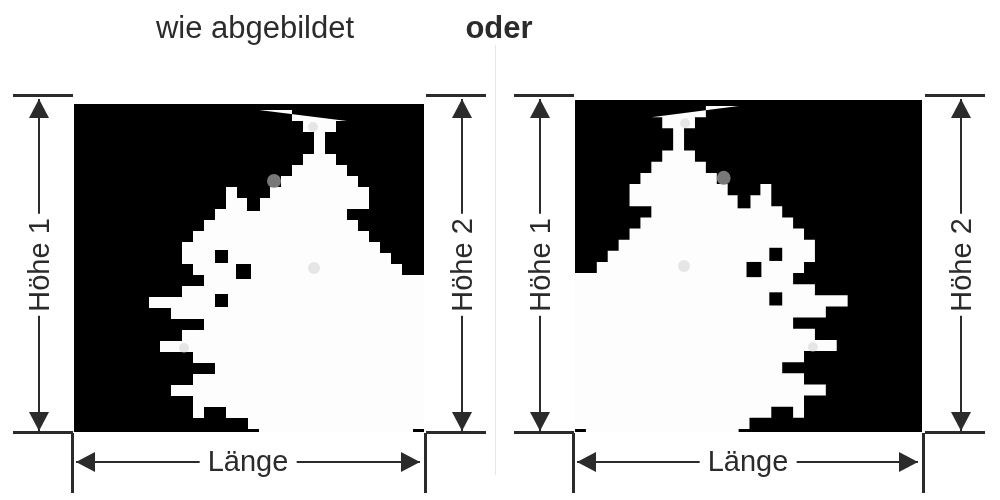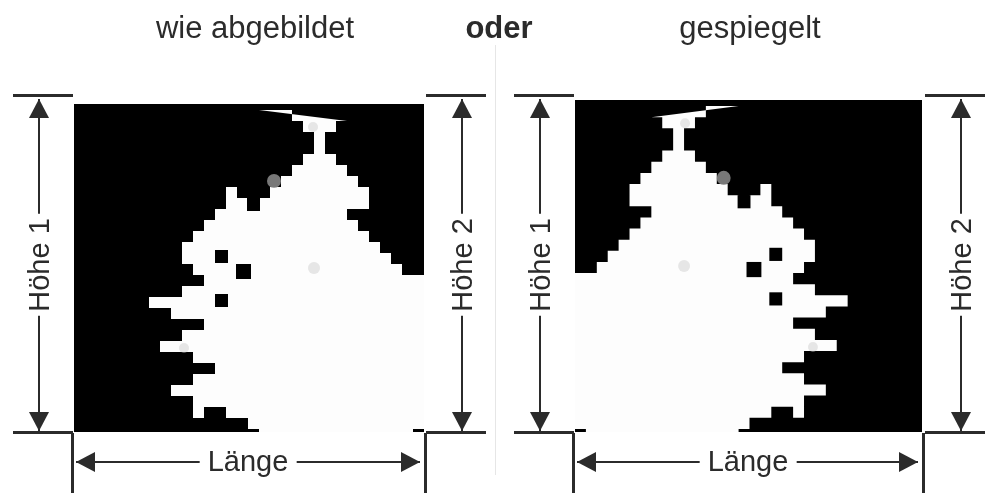--- a/index.html
+++ b/index.html
@@ -113,21 +113,20 @@
     transform:translateX(-50%);
   }
 </style>
 </head>
 <body>
 
 <div class="stage">
 
   <div class="heading" id="hd-left">wie abgebildet</div>
   <div class="heading" id="hd-mid">oder</div>
-  <div class="heading" id="hd-right">gespiegelt</div>
 
   <div class="divider"></div>
 
   <div class="plate" id="plate-1">
     <svg viewBox="0 0 350 328" preserveAspectRatio="none">
       <g fill="#fdfdfd">
         <path d="M185,6 h33 v11 h11 v11 h11 v11 h11 v11 h11 v11 h11 v11 h11 v11 h11 v22 h-22 v11 h11 v11 h11 v11 h11 v11 h11 v11 h11 v11 h22 v11 h11 v22 h-11 v11 h22 v11 h11 v22 h-33 v11 h22 v11 h11 v22 h-33 v11 h22 v11 h-11 v11 h-22 v11 h-22 v11 h-11 v11 h-11 v11 h-22 v11 h-11 v22 h-11 v-11 h-11 v-22 h-11 v-11 h-11 v-11 h-11 v-11 h-22 v-11 h-11 v-11 h-22 v-11 h-22 v11 h-11 v-22 h-22 v-11 h22 v-11 h22 v-11 h-22 v-11 h-33 v-11 h22 v-11 h22 v-11 h-33 v-11 h-22 v-11 h33 v-11 h22 v-11 h-11 v-11 h-11 v-22 h11 v-11 h11 v-11 h11 v-11 h11 v-22 h11 v11 h11 v11 h11 v-11 h11 v-11 h11 v-11 h11 v-11 h11 v-11 h11 v-11 h11 v-11 h11 v-11 h11 z"></path>
       </g>
       <g fill="#000000">
         <rect x="173" y="94" width="13" height="13"></rect>

